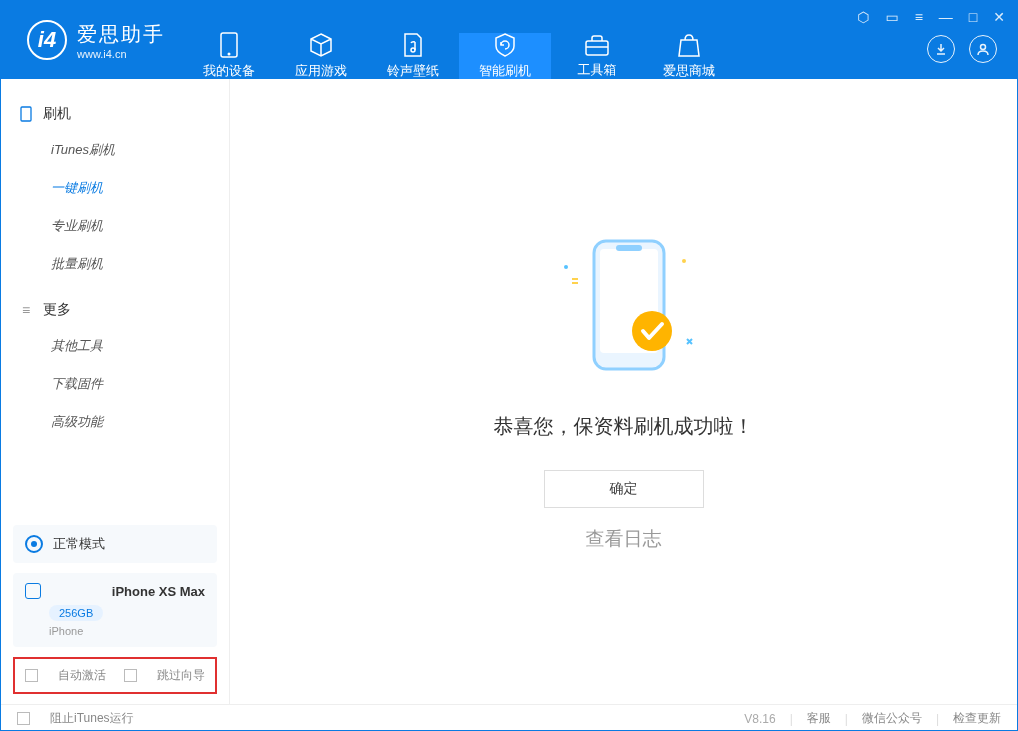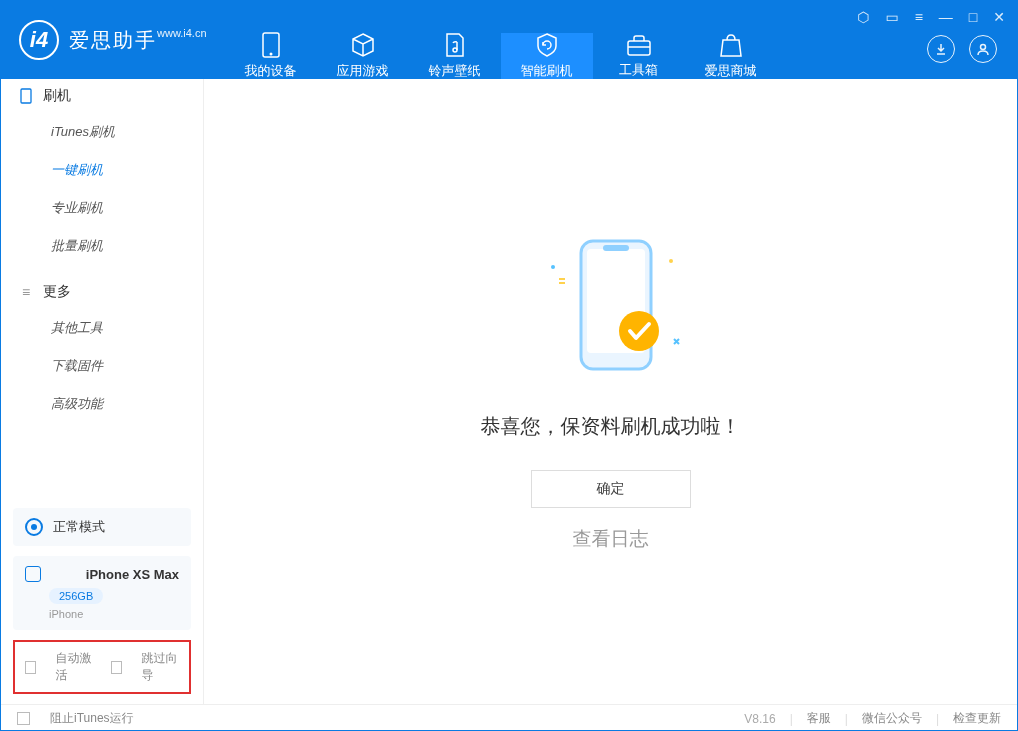--- a/index.html
+++ b/index.html
@@ -6,27 +6,27 @@
 body { background: #fff; width: 1018px; height: 731px; border: 1px solid #0a7be2; overflow: hidden; }
 
 .header {
   height: 78px;
   background: linear-gradient(to bottom, #0a7be2, #0a7be2);
   display: flex;
   align-items: stretch;
   color: #fff;
   position: relative;
 }
-.logo-area { display: flex; align-items: center; padding: 11px 18px; gap: 10px; }
+.logo-area { display: flex; align-items: center; padding: 11px 18px; gap: 10px; margin-left: 8px; }
 .logo-circle {
   width: 40px; height: 40px; border: 2px solid #fff; border-radius: 50%;
   display: flex; align-items: center; justify-content: center;
   font-style: italic; font-weight: bold; font-size: 22px; color: #fff;
 }
-.logo-text { display: flex; flex-direction: row; }
+.logo-text { display: flex; flex-direction: column; }
 .logo-title { font-size: 20px; font-weight: 500; letter-spacing: 2px; }
 .logo-sub { font-size: 11px; opacity: 0.9; }
 
 .nav-tabs { display: flex; align-items: stretch; }
 .nav-tab {
   width: 92px; display: flex; flex-direction: column; align-items: center; justify-content: center;
   gap: 4px; cursor: pointer; font-size: 13px; margin-top: 32px;
 }
 .nav-tab.active { background: #1d8fff; }
 .nav-icon { width: 26px; height: 26px; display: flex; align-items: center; justify-content: center; }
@@ -38,21 +38,21 @@
 .window-ctrl span { cursor: pointer; font-size: 14px; }
 .header-right {
   position: absolute; bottom: 16px; right: 20px; display: flex; gap: 14px; align-items: center;
 }
 .circle-btn {
   width: 28px; height: 28px; border: 1.5px solid #fff; border-radius: 50%;
   display: flex; align-items: center; justify-content: center; cursor: pointer; opacity: 0.9;
 }
 
 .body-area { display: flex; height: 625px; }
-.sidebar { width: 203px; border-right: 1px solid #eee; display: flex; flex-direction: column; }
+.sidebar { width: 229px; border-right: 1px solid #eee; padding-top: 18px; display: flex; flex-direction: column; }
 .side-section { margin-bottom: 10px; }
 .side-head {
   display: flex; align-items: center; gap: 10px; padding: 8px 18px;
   color: #333; font-size: 14px; font-weight: 500;
 }
 .side-head-icon { width: 14px; height: 14px; display: inline-flex; align-items: center; justify-content: center; color: #999; }
 .side-item {
   padding: 10px 18px 10px 50px; font-size: 13px; color: #555; cursor: pointer; font-style: italic;
 }
 .side-item.active { color: #0a7be2; }

